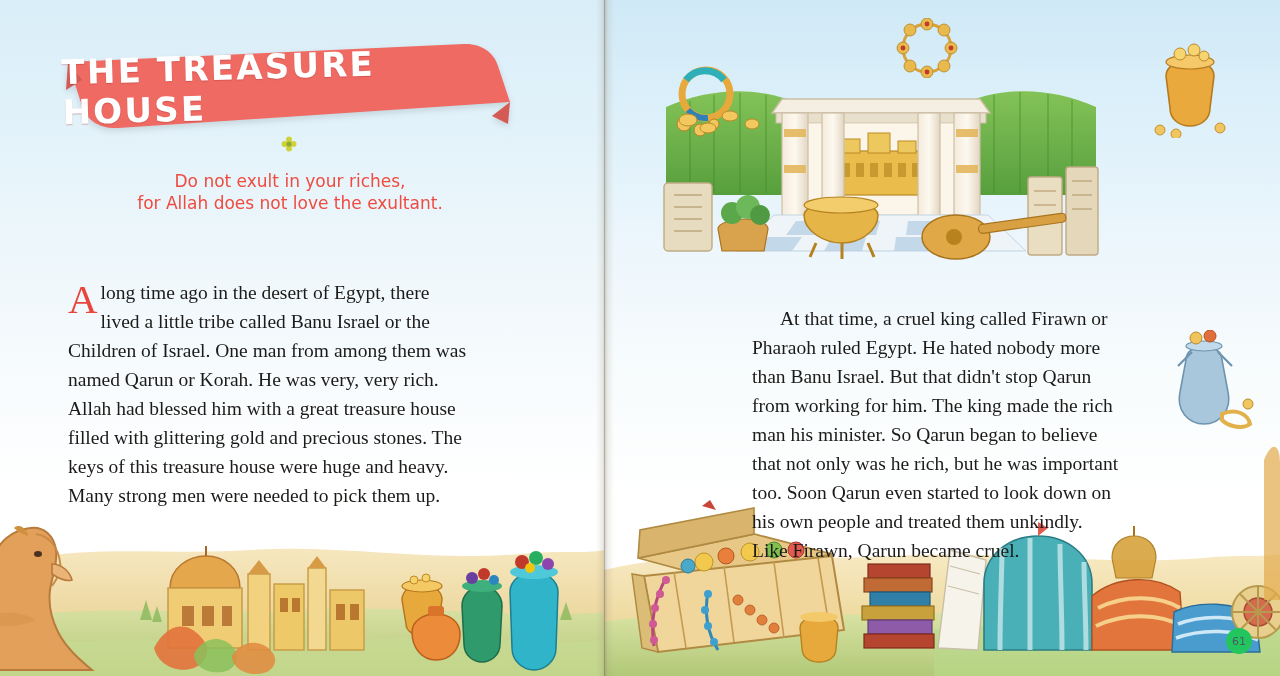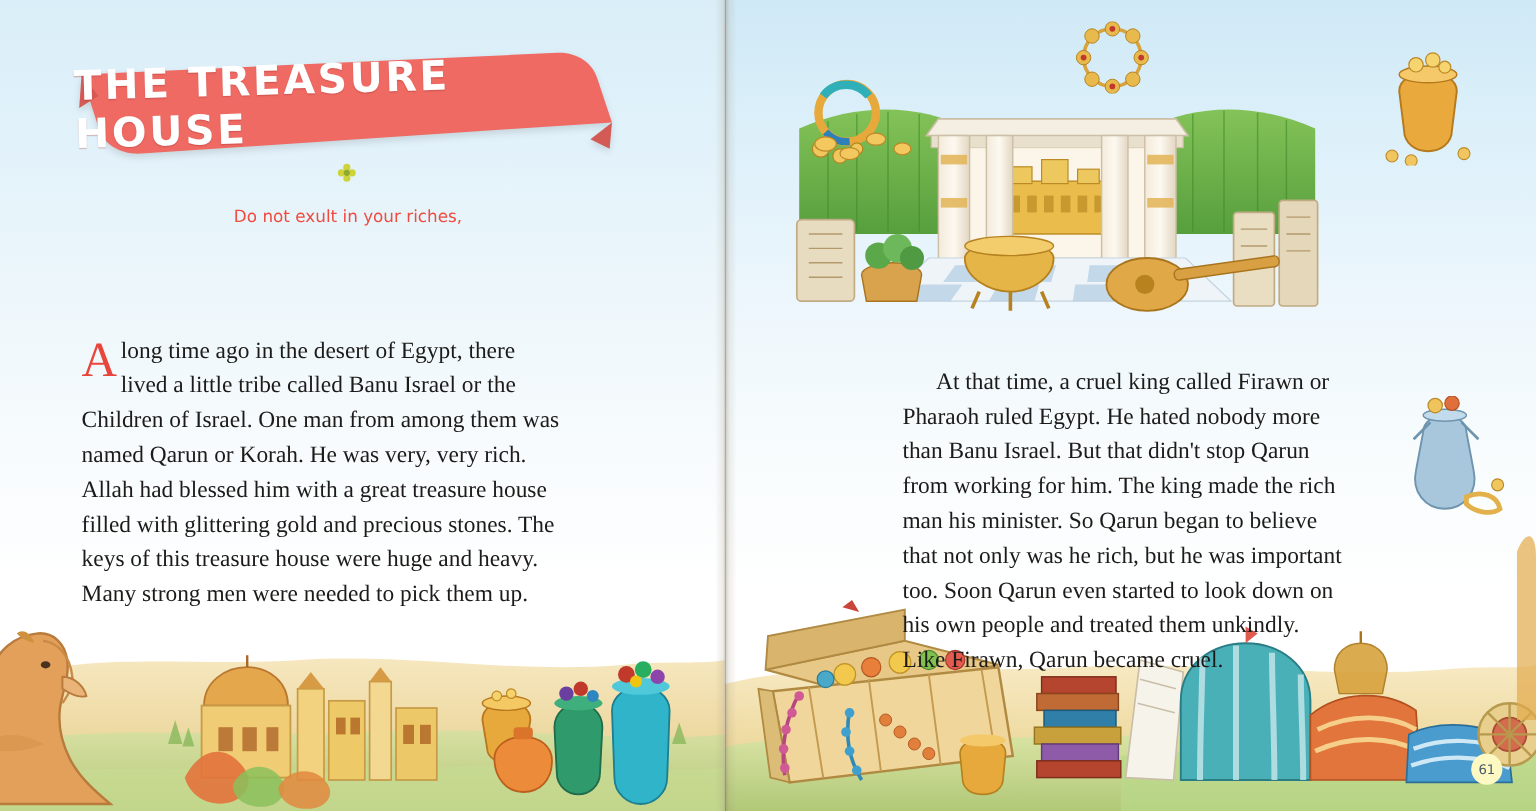--- a/index.html
+++ b/index.html
@@ -80,21 +80,21 @@
 
   
   .quote {
     position: absolute; left: 70px; top: 170px; width: 440px;
     text-align: center;
     color: #e8453c;
     z-index: 20;
   }
   .quote .line {
     font-family: "DejaVu Sans", sans-serif;
-    font-size: 14px;
+    font-size: 17px;
     line-height: 22px;
     color: #ef4b3f;
   }
   .quote .ref {
     margin-top: 8px;
     font-family: "DejaVu Sans", sans-serif;
     font-size: 11px;
     font-weight: bold;
     color: #ee4a3e;
     letter-spacing: 0.2px;
@@ -122,21 +122,21 @@
     font-size: 41px;
     line-height: 34px;
     padding: 2px 3px 0 0;
     margin-top: 2px;
   }
 
   
   .page-number {
     position: absolute; right: 28px; bottom: 22px;
     width: 26px; height: 26px; border-radius: 50%;
-    background: #fef9c3;
+    background: #22c55e;
     color: #4b5a66;
     font-family: "DejaVu Sans", sans-serif;
     font-size: 11px;
     display: flex; align-items: center; justify-content: center;
     z-index: 30;
   }
 
   
   .art { position: absolute; z-index: 10; pointer-events: none; }
   .art-top { z-index: 12; }
@@ -558,20 +558,21 @@
       <circle cx="8" cy="3.5" r="3"></circle>
         <circle cx="12.5" cy="8" r="3"></circle>
       <circle cx="8" cy="12.5" r="3"></circle>
         <circle cx="3.5" cy="8" r="3"></circle>
     </g>
     <circle cx="8" cy="8" r="2.6" fill="#8faa2e"></circle>
   </svg>
 
   <div class="quote">
     <div class="line">Do not exult in your riches,</div>
+    <div class="line">for Allah does not love the exultant.</div>
   </div>
 
   <div class="body-col col-left">
     <p><span class="dropcap">A</span><span> long time ago in the desert of Egypt, there lived a little tribe called Banu Israel or the Children of Israel. One man from among them was named Qarun or Korah. He was very, very rich. Allah had blessed him with a great treasure house filled with glittering gold and precious stones. The keys of this treasure house were huge and heavy. Many strong men were needed to pick them up.</span></p>
   </div>
 
   <div class="body-col col-right">
     <p>At that time, a cruel king called Firawn or Pharaoh ruled Egypt. He hated nobody more than Banu Israel. But that didn't stop Qarun from working for him. The king made the rich man his minister. So Qarun began to believe that not only was he rich, but he was important too. Soon Qarun even started to look down on his own people and treated them unkindly. Like Firawn, Qarun became cruel.</p>
   </div>
 

